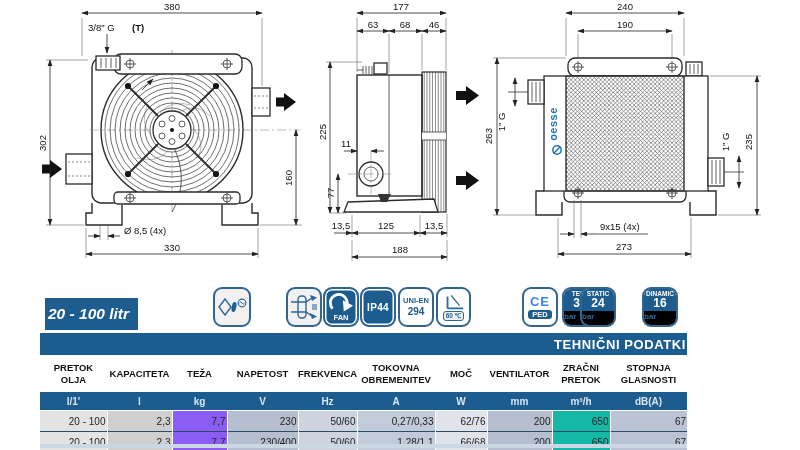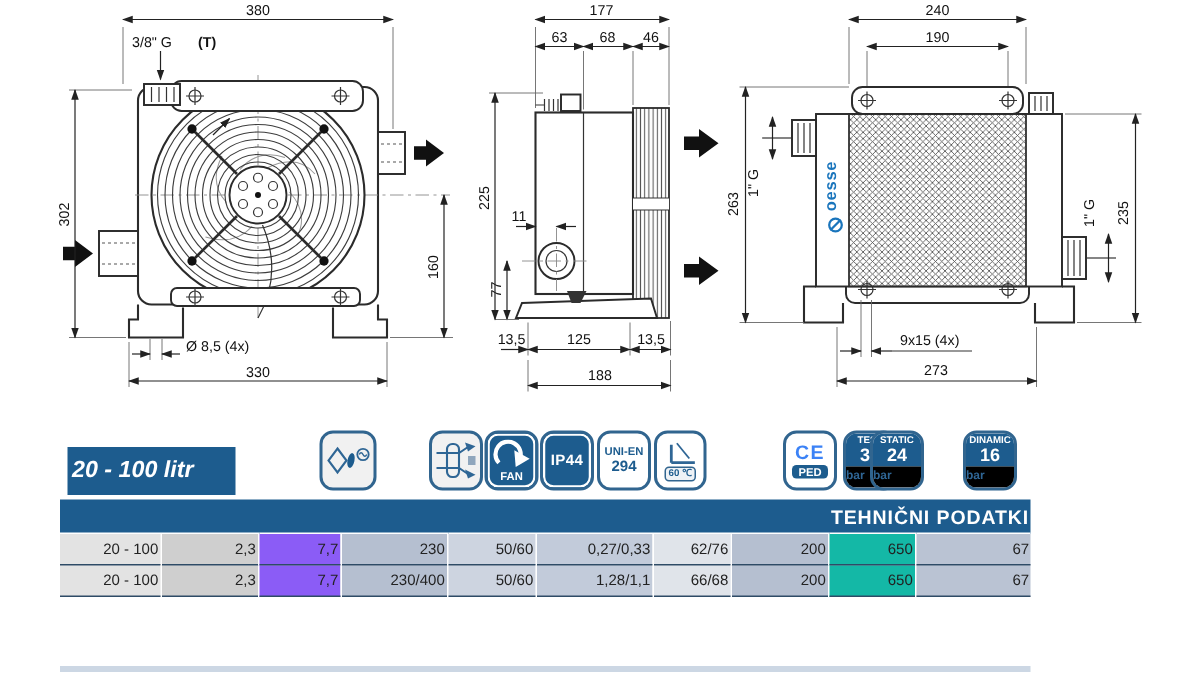--- a/index.html
+++ b/index.html
@@ -21,21 +21,21 @@
   .arr{fill:#111}
   .dt{font-size:9.5px;fill:#111;text-anchor:middle}
   .dts{text-anchor:start}
   .b{font-weight:bold}
   .core{fill:url(#fins);stroke:#2b2b2b;stroke-width:1.2}
   .meshr{fill:url(#meshp);stroke:#2b2b2b;stroke-width:1}
   .logo{font-size:11px;font-weight:bold;fill:#1a75bc;letter-spacing:.5px;text-anchor:middle}
   .logog{fill:none;stroke:#1a75bc;stroke-width:1.5}
 
   
-  .banner{position:absolute;left:45px;top:298px;width:112px;height:32px;background:#1d5c8e;
+  .banner{position:absolute;left:45px;top:298px;width:93px;height:32px;background:#1d5c8e;
           color:#fff;font-weight:bold;font-style:italic;font-size:15.5px;line-height:32px;
           padding-left:3px;box-sizing:border-box;overflow:hidden;white-space:nowrap}
   .badge{position:absolute;top:287px;width:36px;height:40px;border:2px solid #31658f;
          border-radius:9px;box-sizing:border-box;background:#f1f1f1;overflow:hidden;
          display:flex;flex-direction:column;align-items:center;justify-content:center}
   .badge.blue{background:#1d5c8e;box-shadow:inset 0 0 0 1.5px #fff}
   .badge .wlbl{font-size:7.5px;font-weight:bold;color:#fff;line-height:1;margin-top:1px}
   .badge .iplbl{font-size:10px;font-weight:bold;color:#fff;letter-spacing:.3px}
   .badge .un1{font-size:7.5px;font-weight:bold;color:#1d5c8e;line-height:1.1}
   .badge .un2{font-size:10px;font-weight:bold;color:#1d5c8e;line-height:1.1}
@@ -398,20 +398,48 @@
         <col style="width:78px">
         <col style="width:52px">
         <col style="width:65px">
       <col style="width:58px">
         <col style="width:77px">
     </colgroup>
     <thead>
       <tr class="ttl">
         <th colspan="10">TEHNIČNI PODATKI</th>
       </tr>
+      <tr class="hdr">
+        <th>PRETOK
+OLJA</th>
+        <th>KAPACITETA</th>
+        <th>TEŽA</th>
+        <th>NAPETOST</th>
+        <th>FREKVENCA</th>
+        <th>TOKOVNA
+OBREMENITEV</th>
+        <th>MOČ</th>
+        <th>VENTILATOR</th>
+        <th>ZRAČNI
+PRETOK</th>
+        <th>STOPNJA
+GLASNOSTI</th>
+      </tr>
+      <tr class="unt">
+        <td>l/1'</td>
+        <td>l</td>
+        <td>kg</td>
+        <td>V</td>
+        <td>Hz</td>
+        <td>A</td>
+        <td>W</td>
+        <td>mm</td>
+        <td>m³/h</td>
+        <td>dB(A)</td>
+      </tr>
     </thead>
     <tbody>
       <tr class="data r1">
         <td>20 - 100</td>
         <td>2,3</td>
         <td>7,7</td>
         <td>230</td>
         <td>50/60</td>
         <td>0,27/0,33</td>
         <td>62/76</td>

